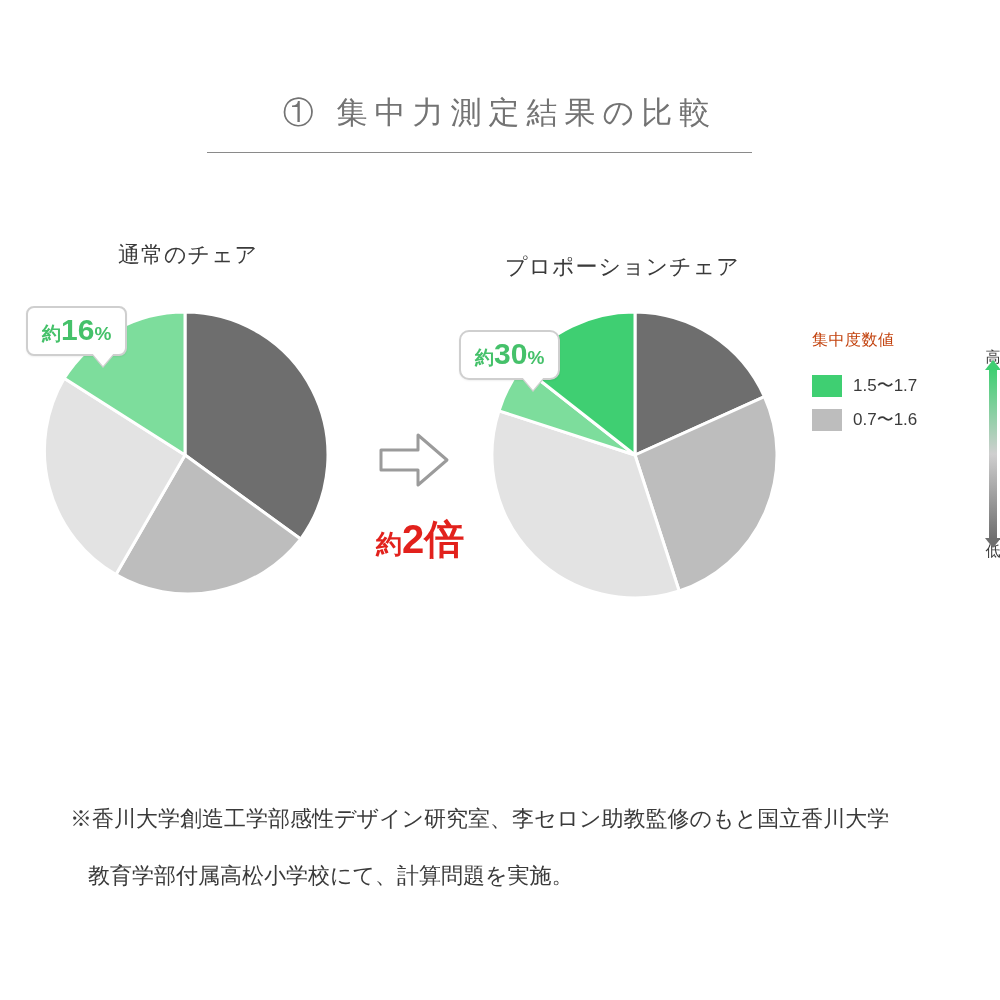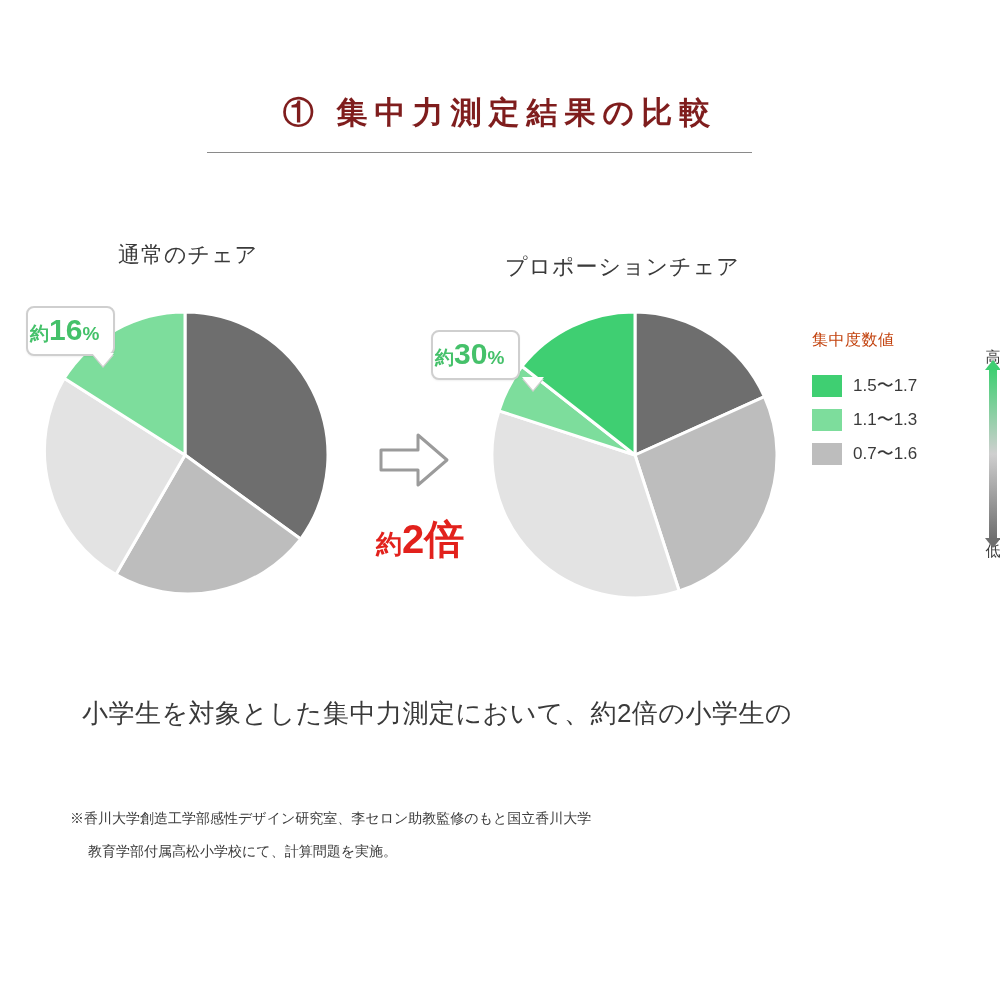--- a/index.html
+++ b/index.html
@@ -20,22 +20,22 @@
   .title-wrap {
     position: absolute;
     top: 92px;
     left: 0;
     width: 1000px;
     text-align: center;
   }
   .title {
     font-size: 31px;
     letter-spacing: 7px;
-    color: #7f1d1d;
-    font-weight: 700;
+    color: #737373;
+    font-weight: 400;
     white-space: nowrap;
   }
   .title-rule {
     position: absolute;
     top: 152px;
     left: 207px;
     width: 545px;
     height: 1px;
     background: #8a8a8a;
   }
@@ -60,30 +60,30 @@
   #pie-right { top: 310px; left: 490px; width: 290px; height: 290px; }
 
   .pie svg { display: block; }
 
   
   .callout {
     position: absolute;
     background: #ffffff;
     border: 2px solid #cfcfcf;
     border-radius: 8px;
-    padding: 5px 14px 7px 2px;
+    padding: 5px 14px 7px 14px;
     color: #45c16a;
     font-weight: bold;
     white-space: nowrap;
     box-shadow: 0 1px 2px rgba(0,0,0,0.06);
   }
   .callout .num { font-size: 30px; letter-spacing: 0px; }
   .callout .sml { font-size: 19px; }
   #callout-left  { top: 306px; left: 26px; }
-  #callout-right { top: 330px; left: 431px; }
+  #callout-right { top: 330px; left: 459px; border-radius: 10px; }
   .callout-tail {
     position: absolute;
     width: 0; height: 0;
     border-left: 11px solid transparent;
     border-right: 11px solid transparent;
     border-top: 13px solid #ffffff;
     filter: drop-shadow(0 2px 0 #cfcfcf);
   }
   #tail-left  { top: 353px; left: 92px; }
   #tail-right { top: 377px; left: 522px; }
@@ -184,26 +184,26 @@
     font-size: 26px;
     line-height: 47px;
     color: #3a3a3a;
     letter-spacing: 0.5px;
   }
   #note {
     position: absolute;
     top: 802px;
     left: 70px;
     width: 880px;
-    font-size: 14px;
+    font-size: 22px;
     line-height: 33px;
     color: #3a3a3a;
     font-family: Liberation Serif, serif;
   }
-  #note .note-indent { display: block; padding-left: 18px; }
+  #note .note-indent { display: block; padding-left: 18px; margin-top: 24px; }
 </style>
 </head>
 <body>
 
 <div class="title-wrap">
   <div class="title">① 集中力測定結果の比較</div>
 </div>
 <div class="title-rule"></div>
 
 <div class="chart-heading" id="heading-left">通常のチェア</div>
@@ -258,35 +258,30 @@
 <div class="callout-tail" id="tail-right"></div>
 
 <div id="legend">
   <div id="legend-title">集中度数値</div>
 
   <div class="legend-row">
     <span class="legend-swatch" style="background:#3fcf72"></span>
     <span class="legend-label">1.5〜1.7</span>
   </div>
   <div class="legend-row">
-    <span class="legend-swatch" style="background:#7ddd9c"></span>
-    <span class="legend-label">1.1〜1.3</span>
-  </div>
-  <div class="legend-row">
     <span class="legend-swatch" style="background:#bdbdbd"></span>
     <span class="legend-label">0.7〜1.6</span>
   </div>
 
   <div id="scale">
     <div class="scale-cap">高</div>
     <div id="scale-bar"></div>
     <div class="scale-cap">低</div>
   </div>
 </div>
 
 <div id="summary">
-  <div>小学生を対象とした集中力測定において、約2倍の小学生の</div>
 </div>
 
 <div id="note">
   <div>※香川大学創造工学部感性デザイン研究室、李セロン助教監修のもと国立香川大学</div>
   <div class="note-indent">教育学部付属高松小学校にて、計算問題を実施。</div>
 </div>
 
 </body></html>

